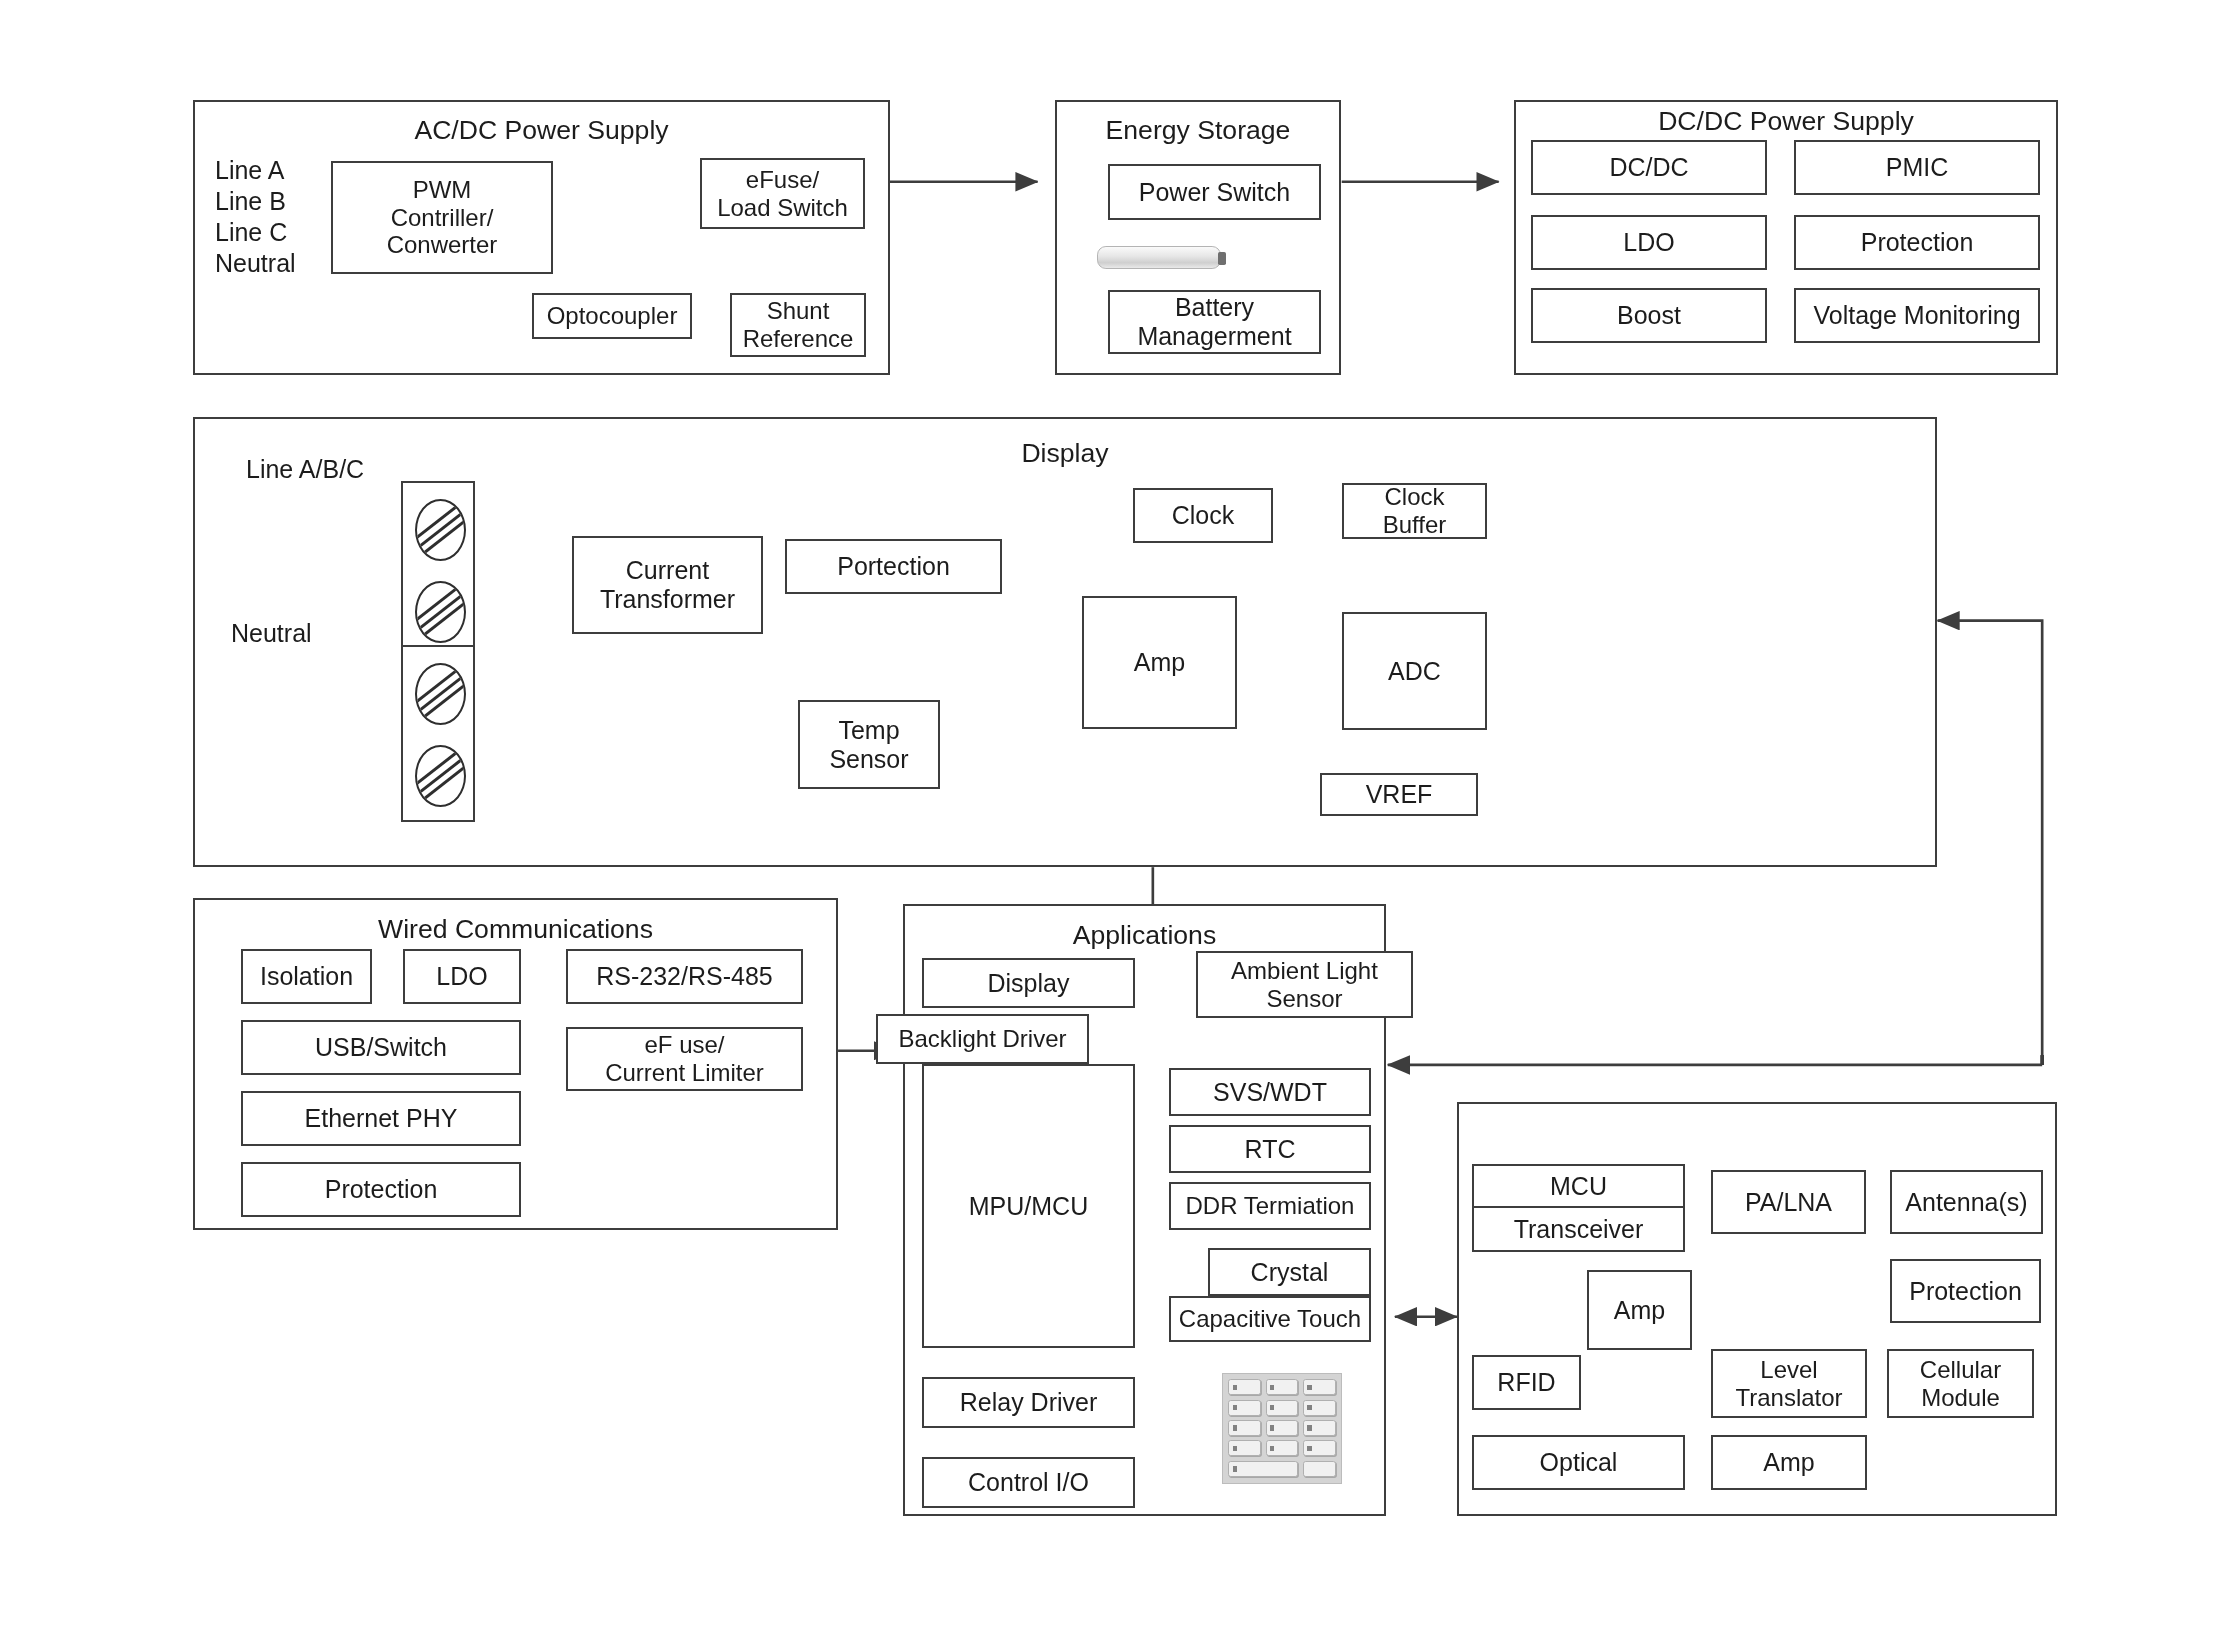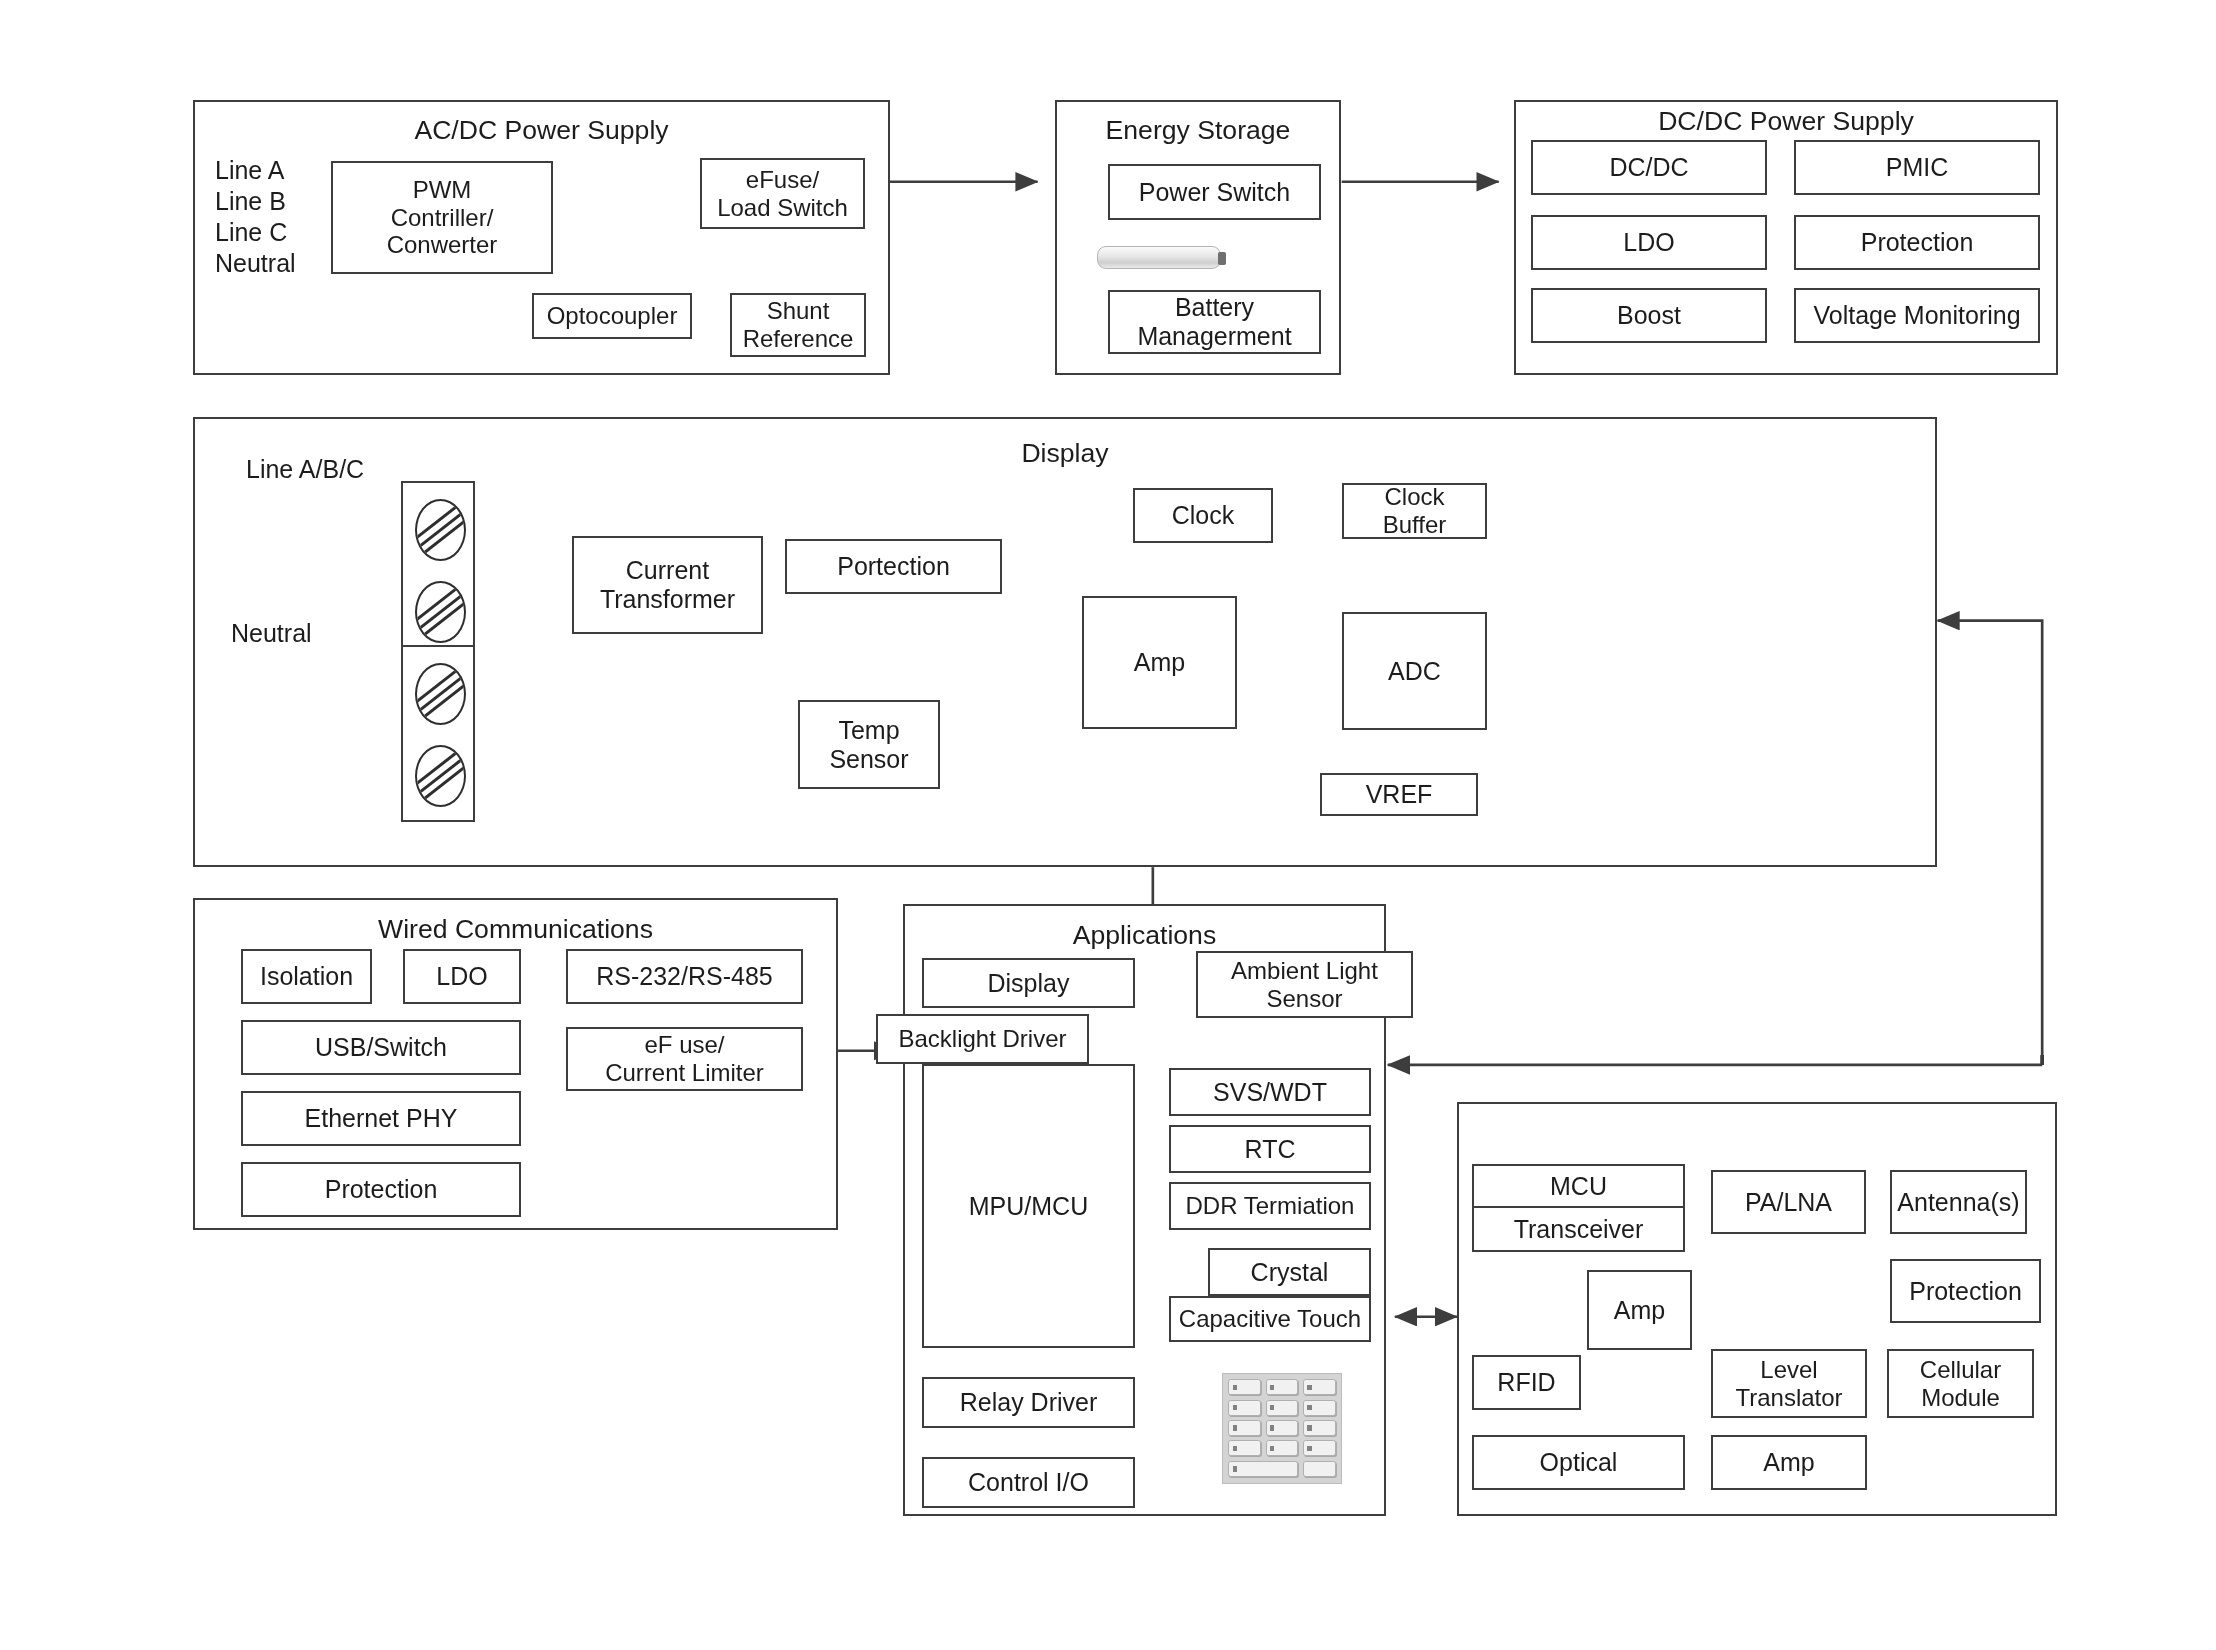--- a/index.html
+++ b/index.html
@@ -305,21 +305,21 @@
     <div class="key"></div>
     <div class="key wide"></div>
     <div class="key blank"></div>
   </div>
 
   <div class="grp" style="left:1457px;top:1102px;width:600px;height:414px;"></div>
 
   <div class="blk" style="left:1472px;top:1164px;width:213px;height:44px;">MCU</div>
   <div class="blk" style="left:1472px;top:1206px;width:213px;height:46px;">Transceiver</div>
   <div class="blk" style="left:1711px;top:1170px;width:155px;height:64px;">PA/LNA</div>
-  <div class="blk" style="left:1890px;top:1170px;width:137px;height:64px;">Antenna(s)</div>
+  <div class="blk" style="left:1890px;top:1170px;width:153px;height:64px;">Antenna(s)</div>
   <div class="blk" style="left:1890px;top:1259px;width:151px;height:64px;">Protection</div>
   <div class="blk" style="left:1587px;top:1270px;width:105px;height:80px;">Amp</div>
   <div class="blk" style="left:1472px;top:1355px;width:109px;height:55px;">RFID</div>
   <div class="blk" style="left:1711px;top:1349px;width:156px;height:69px;font-size:24px;">Level
 Translator</div>
   <div class="blk" style="left:1887px;top:1349px;width:147px;height:69px;font-size:24px;">Cellular
 Module</div>
   <div class="blk" style="left:1472px;top:1435px;width:213px;height:55px;">Optical</div>
   <div class="blk" style="left:1711px;top:1435px;width:156px;height:55px;">Amp</div>
 

